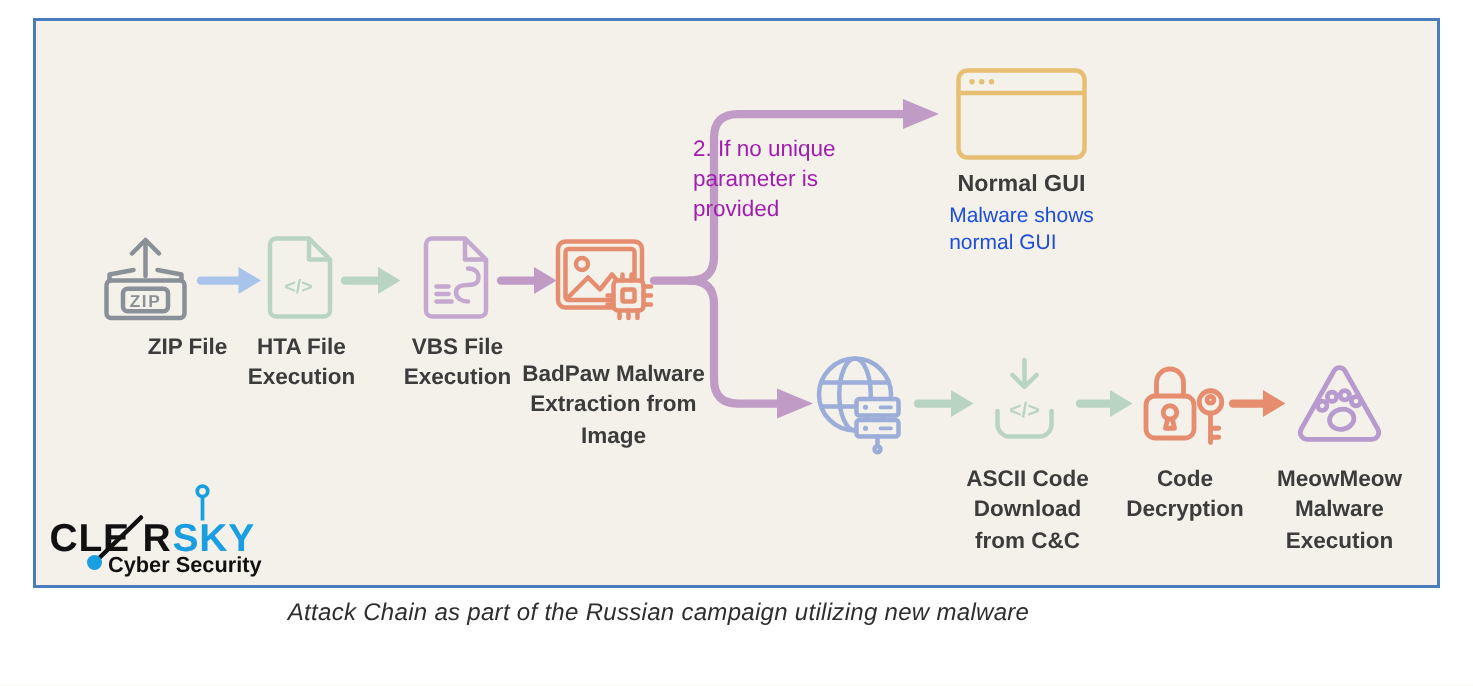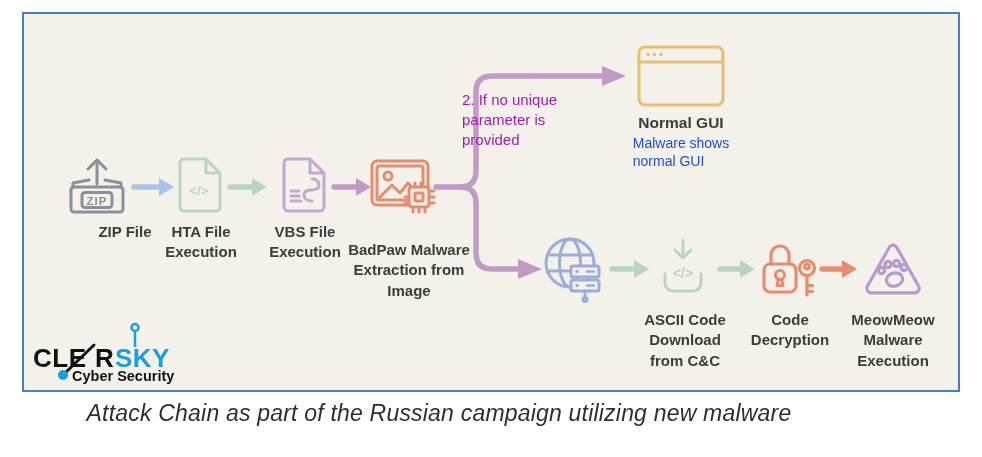--- a/index.html
+++ b/index.html
@@ -21,21 +21,21 @@
     position:absolute;transform:translateX(-50%);text-align:left;
     font-size:13.5px;font-weight:400;line-height:1.3;white-space:pre-line;color:#1d4ed8;
   }
   .branch-note{
     position:absolute;transform:translateX(-50%);text-align:left;
     font-size:15px;font-weight:400;line-height:1.32;white-space:pre-line;color:#a21caf;
   }
   .gui-title{font-weight:700;font-size:15.5px;}
   .caption{
     position:absolute;left:0;top:400px;width:878px;text-align:center;
-    font-style:italic;font-size:23px;color:#2e2e2e;letter-spacing:0.2px;
+    font-style:italic;font-size:16px;color:#2e2e2e;letter-spacing:0.2px;
   }
   svg text{font-family:"Liberation Sans",sans-serif;}
 </style>
 </head>
 <body>
 
 <div class="panel">
 
   <svg class="connectors" viewBox="0 0 934 376">
     <g stroke="#a8c4ea" fill="#a8c4ea">

